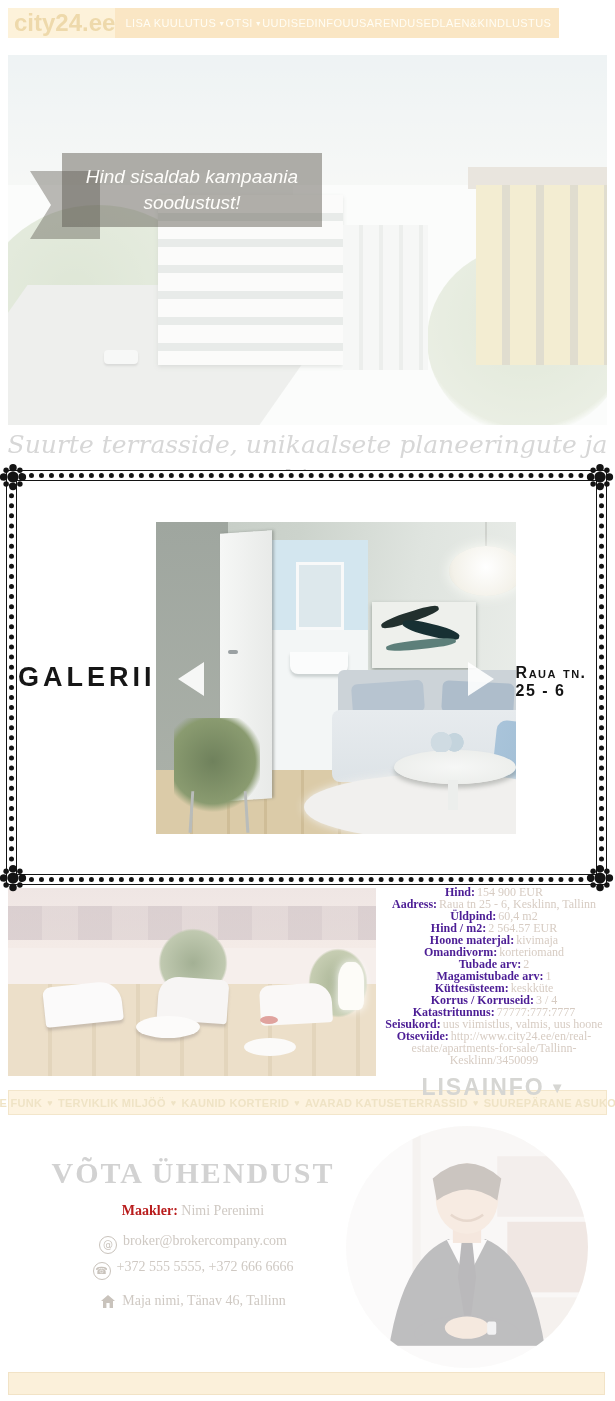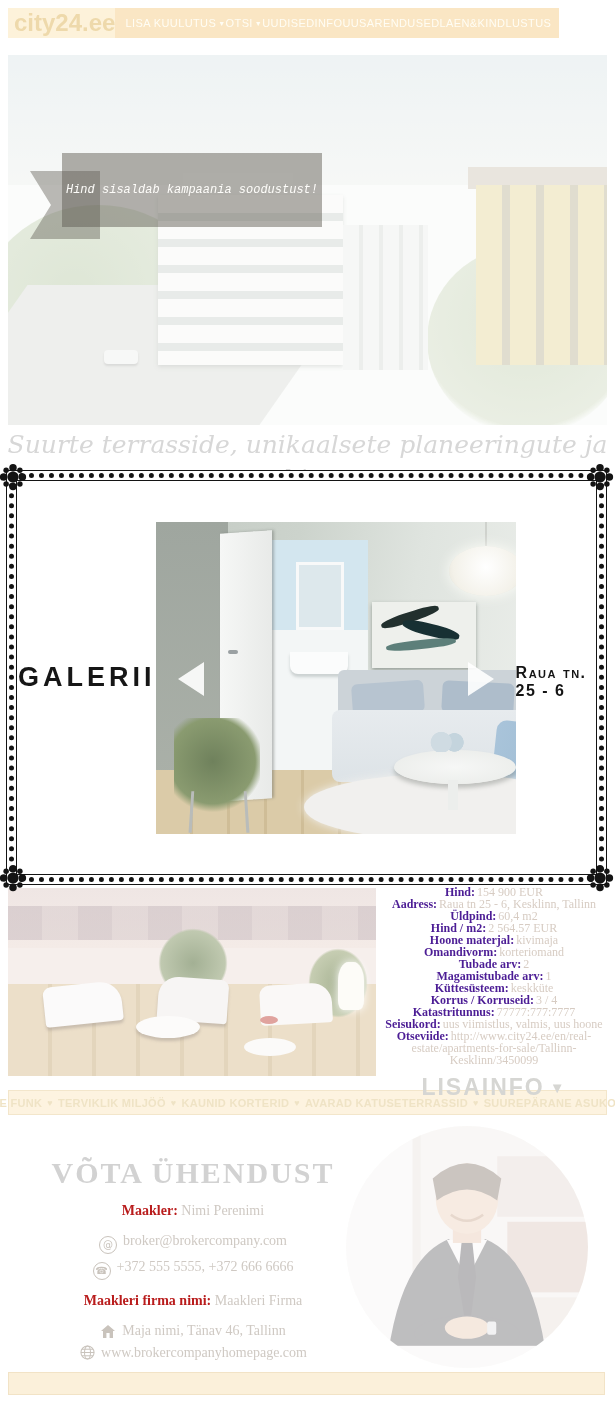--- a/index.html
+++ b/index.html
@@ -36,21 +36,21 @@
         background-image:repeating-linear-gradient(90deg,transparent 0 26px,#c7bfa4 26px 34px);}
   .hero-yellow-roof{position:absolute;left:460px;top:112px;width:148px;height:22px;background:#d9d0c2;}
   .hero-car{position:absolute;left:96px;top:295px;width:34px;height:14px;background:#f4f5f4;border-radius:4px;
         box-shadow:0 2px 2px rgba(100,100,100,.3);}
 
   .ribbon{position:absolute;left:22px;top:98px;width:292px;height:74px;}
   .ribbon-tail{position:absolute;left:0;top:18px;width:70px;height:68px;background:rgba(94,90,82,.42);
         clip-path:polygon(0 0,100% 0,100% 100%,0 100%,30% 50%);}
   .ribbon-band{position:absolute;left:32px;top:0;width:260px;height:74px;background:rgba(94,90,82,.48);
         display:flex;align-items:center;justify-content:center;}
-  .ribbon-text{font-family:Liberation Mono, monospace;font-style:italic;color:#fefdfa;font-size:12px;
+  .ribbon-text{font-family:Liberation Sans, sans-serif;font-style:italic;color:#fefdfa;font-size:19px;
         line-height:1.35;text-align:center;}
 
   
   .tagline{top:428px;left:0;width:615px;text-align:center;z-index:1;
         font-family:"DejaVu Serif",serif;font-style:italic;color:#d7d7d7;font-size:25px;line-height:34px;}
 
   
   .frame{top:470px;left:6px;width:601px;height:415px;background:#ffffff;z-index:5;
         border:1px solid #141414;box-sizing:border-box;}
   .frame-band{position:absolute;inset:2px;border:5px dotted #141414;}
@@ -338,33 +338,23 @@
   <span class="heart">♥</span>
   <span>SUUREPÄRANE ASUKOHT</span>
 </div>
 
 <section class="abs contact">
   <h2 class="contact-title">VÕTA ÜHENDUST</h2>
   <div class="contact-lines">
     <div class="cline"><b>Maakler:</b> <span>Nimi Perenimi</span></div>
     <div class="cline gap"><span class="cicon">@</span><span>broker@brokercompany.com</span></div>
     <div class="cline"><span class="cicon">☎</span><span>+372 555 5555, +372 666 6666</span></div>
-    <div class="cline gap"><b>Maakleri firma nimi:</b> <span>Maakleri Firma</span></div>
     <div class="cline gap"><span class="cicon noborder"><svg width="14" height="13" viewBox="0 0 14 13">
             <path d="M7 0 L14 6 L12 6 L12 13 L8.6 13 L8.6 8 L5.4 8 L5.4 13 L2 13 L2 6 L0 6 Z" fill="#c9c3bc"></path>
           </svg></span><span>Maja nimi, Tänav 46, Tallinn</span></div>
-    <div class="cline"><span class="cicon noborder"><svg width="15" height="15" viewBox="0 0 16 16">
-            <g fill="none" stroke="#c9c3bc" stroke-width="1.1">
-              <circle cx="8" cy="8" r="7"></circle>
-              <ellipse cx="8" cy="8" rx="3.2" ry="7"></ellipse>
-              <line x1="1" y1="8" x2="15" y2="8"></line>
-              <line x1="2" y1="4.5" x2="14" y2="4.5"></line>
-              <line x1="2" y1="11.5" x2="14" y2="11.5"></line>
-            </g>
-          </svg></span><span>www.brokercompanyhomepage.com</span></div>
   </div>
   <div class="broker-photo">
     <svg width="242" height="242" viewBox="0 0 240 240" style="opacity:.3">
       <rect width="240" height="240" fill="#f3f0ed"></rect>
       <rect x="0" y="0" width="70" height="240" fill="#fbfbfa"></rect>
       <rect x="66" y="0" width="8" height="240" fill="#e6e1da"></rect>
       <rect x="150" y="30" width="90" height="60" fill="#e2d3cc"></rect>
       <rect x="160" y="95" width="80" height="70" fill="#d8bcb0"></rect>
       <rect x="145" y="170" width="95" height="40" fill="#e8ddd5"></rect>
       <path d="M40,240 Q52,132 102,112 L120,132 L138,112 Q188,132 200,240 Z" fill="#34353b"></path>

